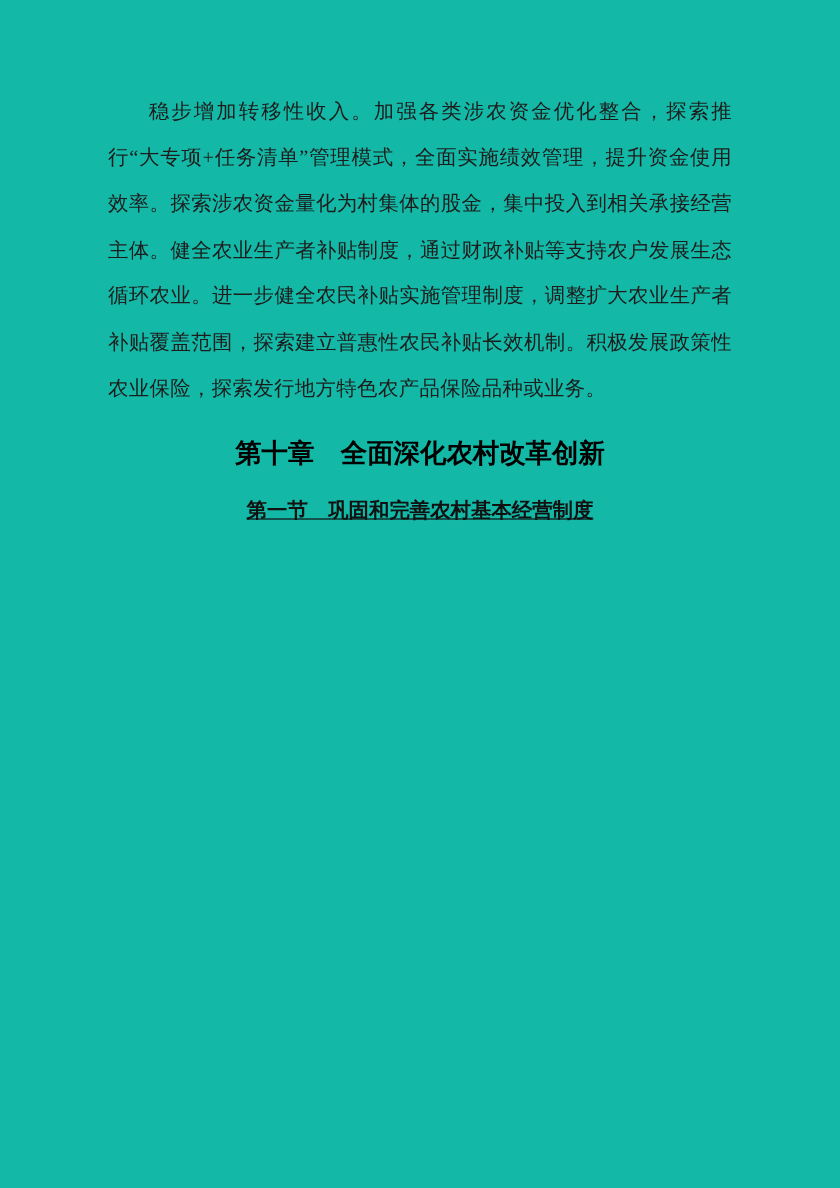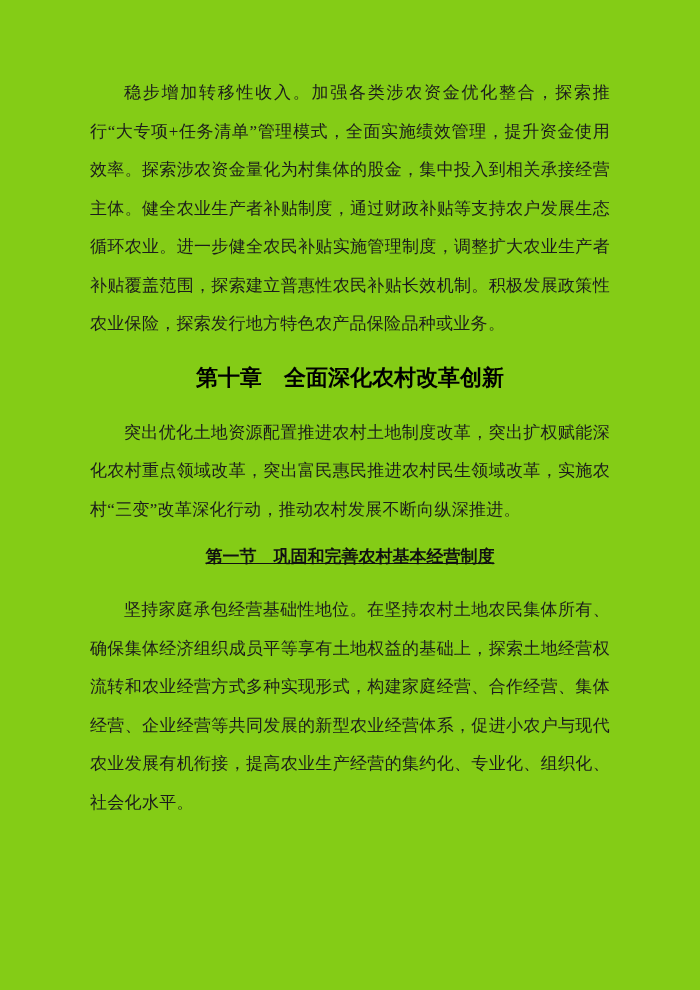--- a/index.html
+++ b/index.html
@@ -5,21 +5,21 @@
   html, body {
     margin: 0;
     padding: 0;
     background: #ffffff;
   }
   .page {
     position: relative;
     width: 700px;
     height: 990px;
     margin: 0 auto;
-    background: #84cc16;
+    background: #14b8a6;
     box-sizing: border-box;
     padding: 74px 90px 0 90px;
     overflow: hidden;
     color: #1a1a1a;
     font-family: "Liberation Serif", "DejaVu Serif", serif;
   }
   p.body-para {
     margin: 0;
     font-size: 17px;
     line-height: 38.5px;
@@ -50,20 +50,18 @@
 </style>
 </head>
 <body>
 
 <div class="page">
 
   <p class="body-para">稳步增加转移性收入。加强各类涉农资金优化整合，探索推行“大专项+任务清单”管理模式，全面实施绩效管理，提升资金使用效率。探索涉农资金量化为村集体的股金，集中投入到相关承接经营主体。健全农业生产者补贴制度，通过财政补贴等支持农户发展生态循环农业。进一步健全农民补贴实施管理制度，调整扩大农业生产者补贴覆盖范围，探索建立普惠性农民补贴长效机制。积极发展政策性农业保险，探索发行地方特色农产品保险品种或业务。</p>
 
   <h1 class="chapter-heading">第十章　全面深化农村改革创新</h1>
 
-  <p class="body-para">突出优化土地资源配置推进农村土地制度改革，突出扩权赋能深化农村重点领域改革，突出富民惠民推进农村民生领域改革，实施农村“三变”改革深化行动，推动农村发展不断向纵深推进。</p>
 
   <h2 class="section-heading">第一节　巩固和完善农村基本经营制度</h2>
 
-  <p class="body-para">坚持家庭承包经营基础性地位。在坚持农村土地农民集体所有、确保集体经济组织成员平等享有土地权益的基础上，探索土地经营权流转和农业经营方式多种实现形式，构建家庭经营、合作经营、集体经营、企业经营等共同发展的新型农业经营体系，促进小农户与现代农业发展有机衔接，提高农业生产经营的集约化、专业化、组织化、社会化水平。</p>
 
 
 </div>
 
 </body></html>

